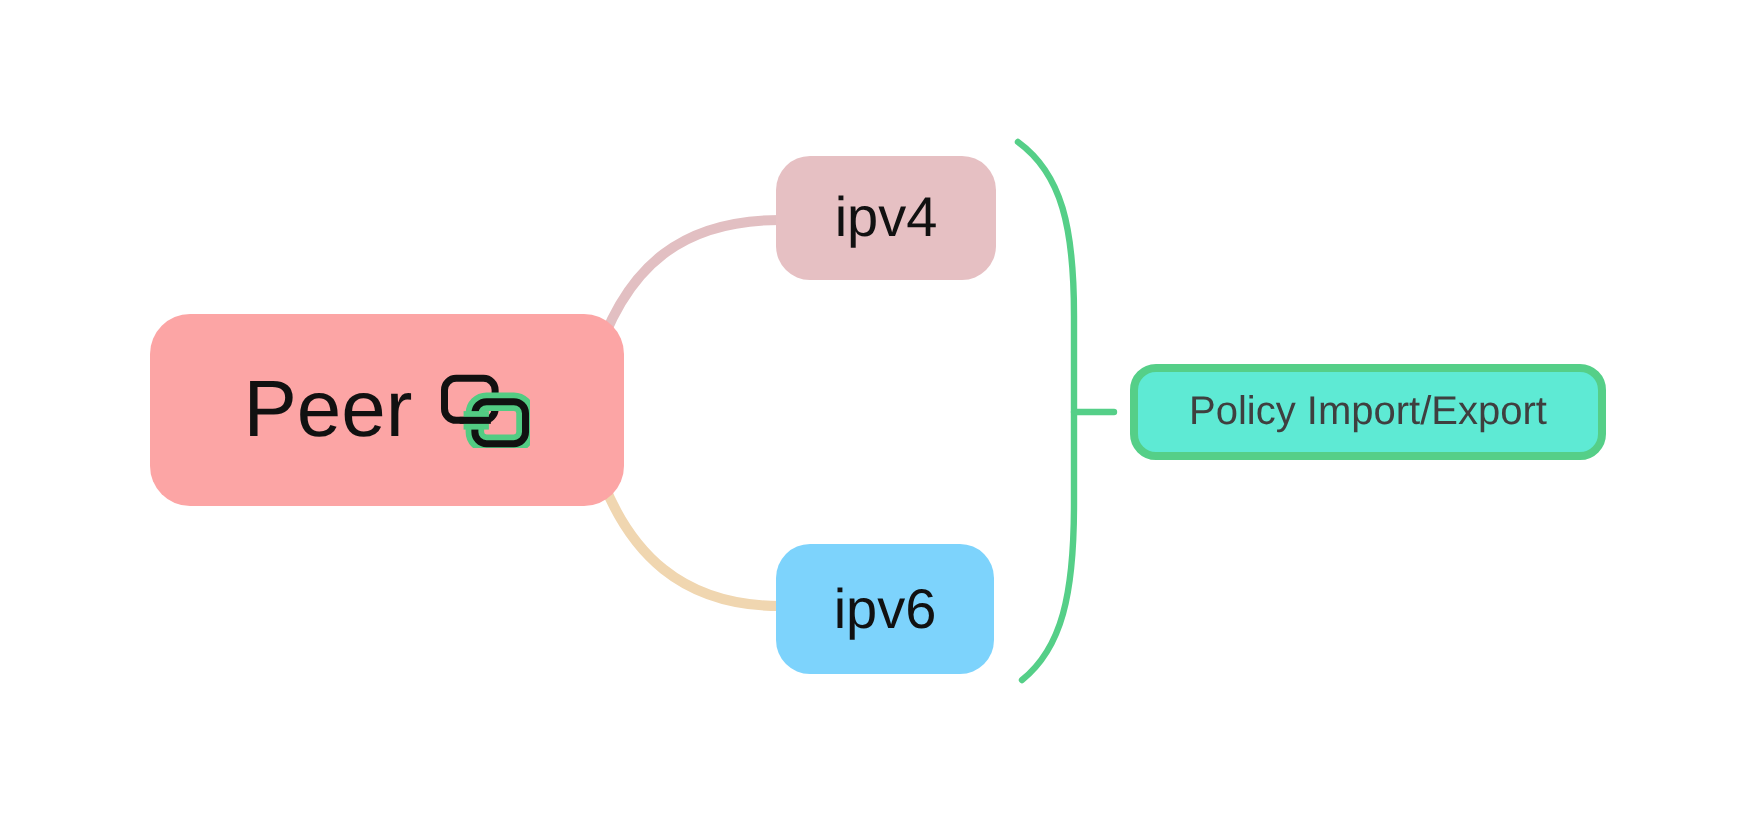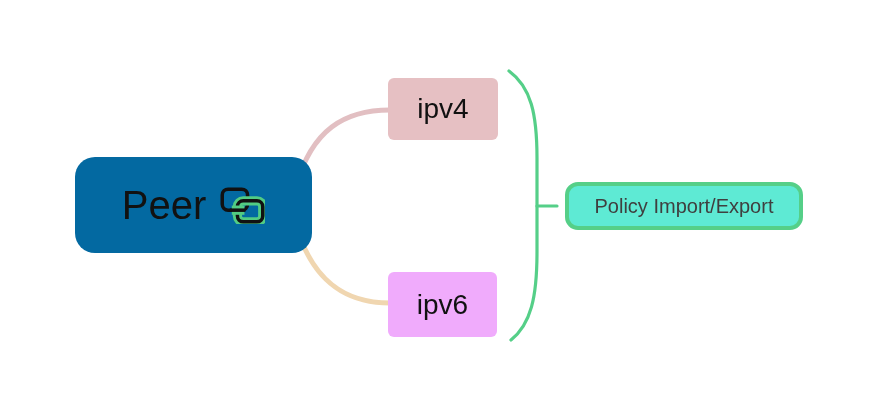--- a/index.html
+++ b/index.html
@@ -21,21 +21,21 @@
     white-space:nowrap;
   }
   .node-root{
     left:75px;top:157px;width:237px;height:96px;
     border-radius:20px;
     font-size:40px;
     gap:14px;
   }
   .node-root .icon{display:inline-flex;align-items:center;}
   .node-child{
-    border-radius:6px;
+    border-radius:17px;
     font-size:28px;
   }
   .node-ipv4{left:388px;top:78px;width:110px;height:62px;}
   .node-ipv6{left:388px;top:272px;width:109px;height:65px;}
   .annotation{
     position:absolute;
     left:565px;top:182px;width:238px;height:48px;
     box-sizing:border-box;
     border:4px solid #55cf88;
     border-radius:13px;
@@ -51,41 +51,41 @@
 
 <div class="stage">
 
   <svg class="wires" viewBox="0 0 875 411">
     <path d="M 296 186 C 312 130, 344 110, 390 110" fill="none" stroke-width="5" stroke-linecap="round" stroke="#e2bfc2"></path>
     <path d="M 296 225 C 312 280, 344 303, 390 303" fill="none" stroke-width="5" stroke-linecap="round" stroke="#f0d6b0"></path>
     <path d="M 509 71 C 531 87, 537 114, 537 158 L 537 252 C 537 297, 531 324, 511 340" fill="none" stroke-width="3.2" stroke-linecap="round" stroke="#55cf88"></path>
     <path d="M 537 206 L 557 206" fill="none" stroke-width="3.2" stroke-linecap="round" stroke="#55cf88"></path>
   </svg>
 
-  <div class="node node-root" style="background-color: #0369a1; color: rgb(17, 17, 17);">
+  <div class="node node-root" style="background-color: #fca5a5; color: rgb(17, 17, 17);">
     <span>Peer</span>
     <span class="icon">
       <svg width="45" height="37" viewBox="0 0 46 38">
 
         <rect x="2.2" y="2.2" width="26" height="21.6" rx="6" fill="none" stroke="#111111" stroke-width="3.6"></rect>
 
         <rect x="17.8" y="14.2" width="26" height="21.6" rx="6" fill="none" stroke-width="9.5" stroke="#52cc83"></rect>
         <rect x="17.8" y="14.2" width="26" height="21.6" rx="6" fill="none" stroke="#111111" stroke-width="3.6"></rect>
 
         <path d="M 12 23.8 L 25 23.8" fill="none" stroke-width="9.5" stroke="#52cc83"></path>
         <path d="M 10 23.8 L 26 23.8" fill="none" stroke="#111111" stroke-width="3.6"></path>
       </svg>
     </span>
   </div>
 
   <div class="node node-child node-ipv4" style="background-color: rgb(230, 192, 195);">
     <span>ipv4</span>
   </div>
 
-  <div class="node node-child node-ipv6" style="background-color: #f0abfc;">
+  <div class="node node-child node-ipv6" style="background-color: #7dd3fc;">
     <span>ipv6</span>
   </div>
 
   <div class="annotation" style="border-color: rgb(85, 207, 136); color: rgb(63, 63, 63); background-color: #5eead4;">
     <span>Policy Import/Export</span>
   </div>
 
 </div>
 
 </body></html>

